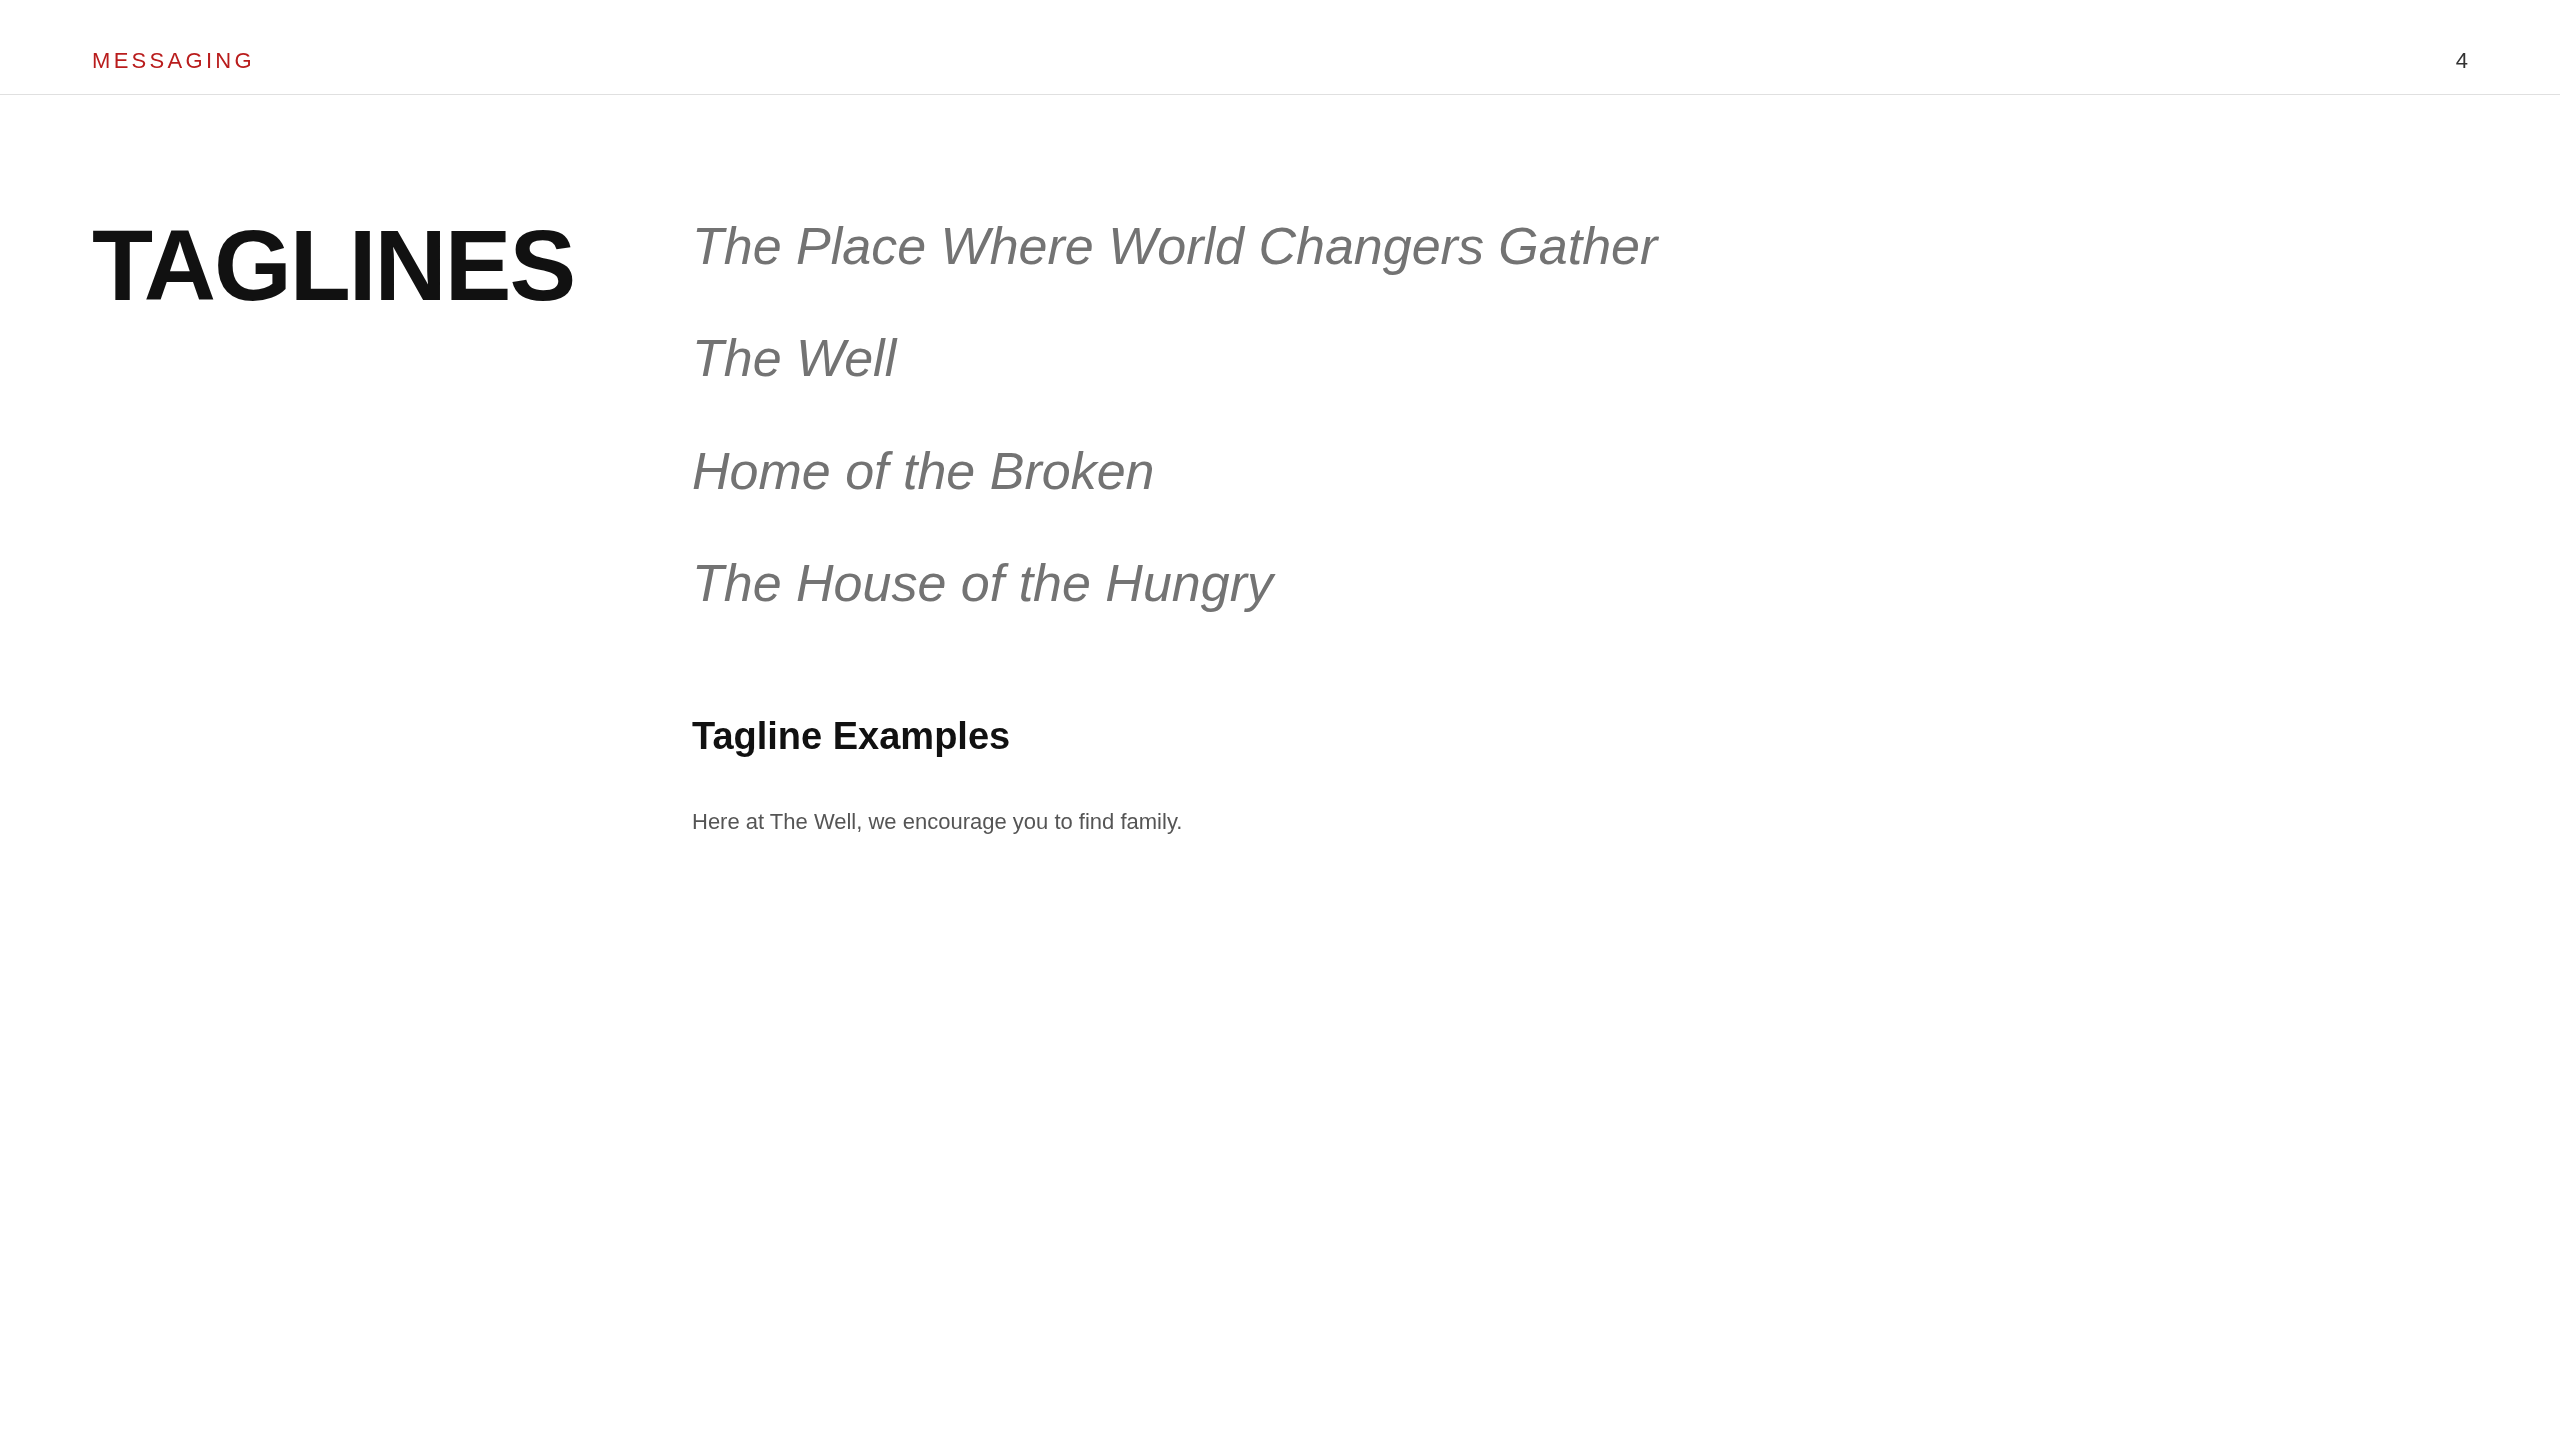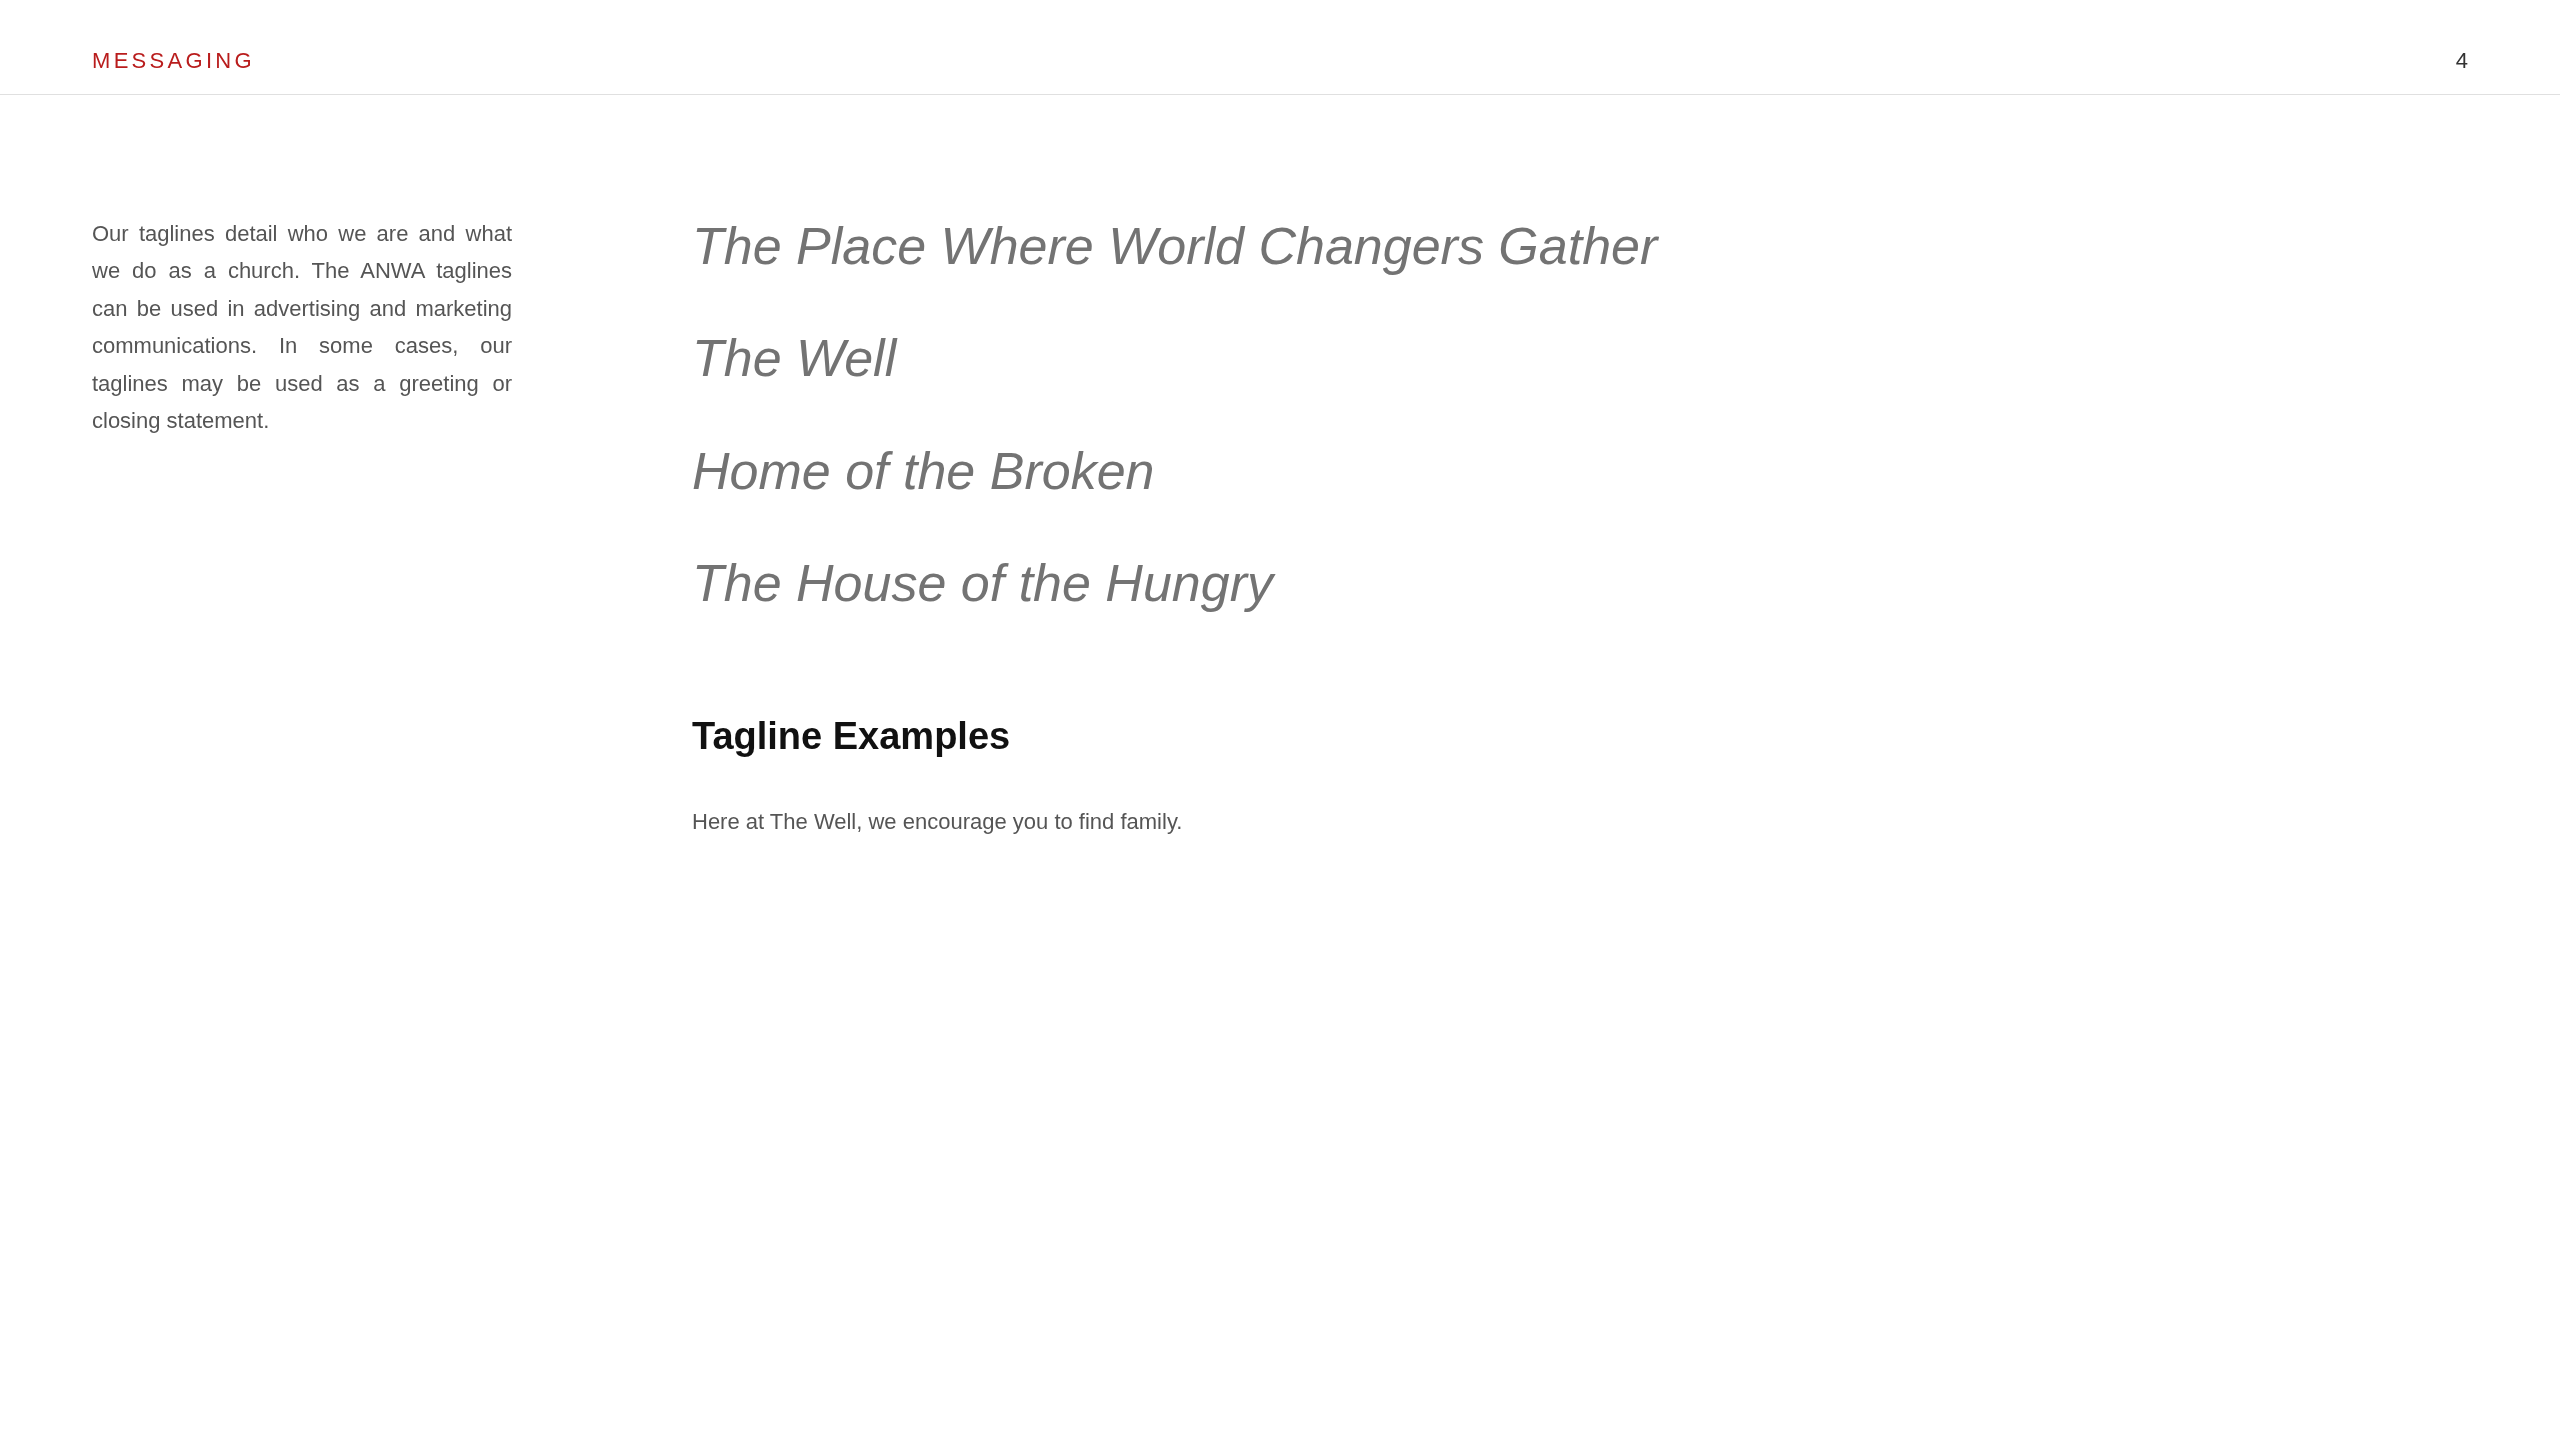--- a/index.html
+++ b/index.html
@@ -105,21 +105,21 @@
 </head>
 <body>
 
 <div class="header">
   <span class="header-label">MESSAGING</span>
   <span class="header-page">4</span>
 </div>
 
 <div class="content">
   <div class="left-column">
-    <p class="description">Our taglines detail who we are and what we do as a church. The ANWA taglines can be used in advertising and marketing communications. In some cases, our taglines may be used as a greeting or closing statement.</p>
+    <h1 class="main-title">TAGLINES</h1>
   </div>
 
   <div class="right-column">
 
     <div class="taglines-section">
 
       <div class="taglines-list">
         <div class="tagline-item">The Place Where World Changers Gather</div>
         <div class="tagline-item">The Well</div>
         <div class="tagline-item">Home of the Broken</div>

